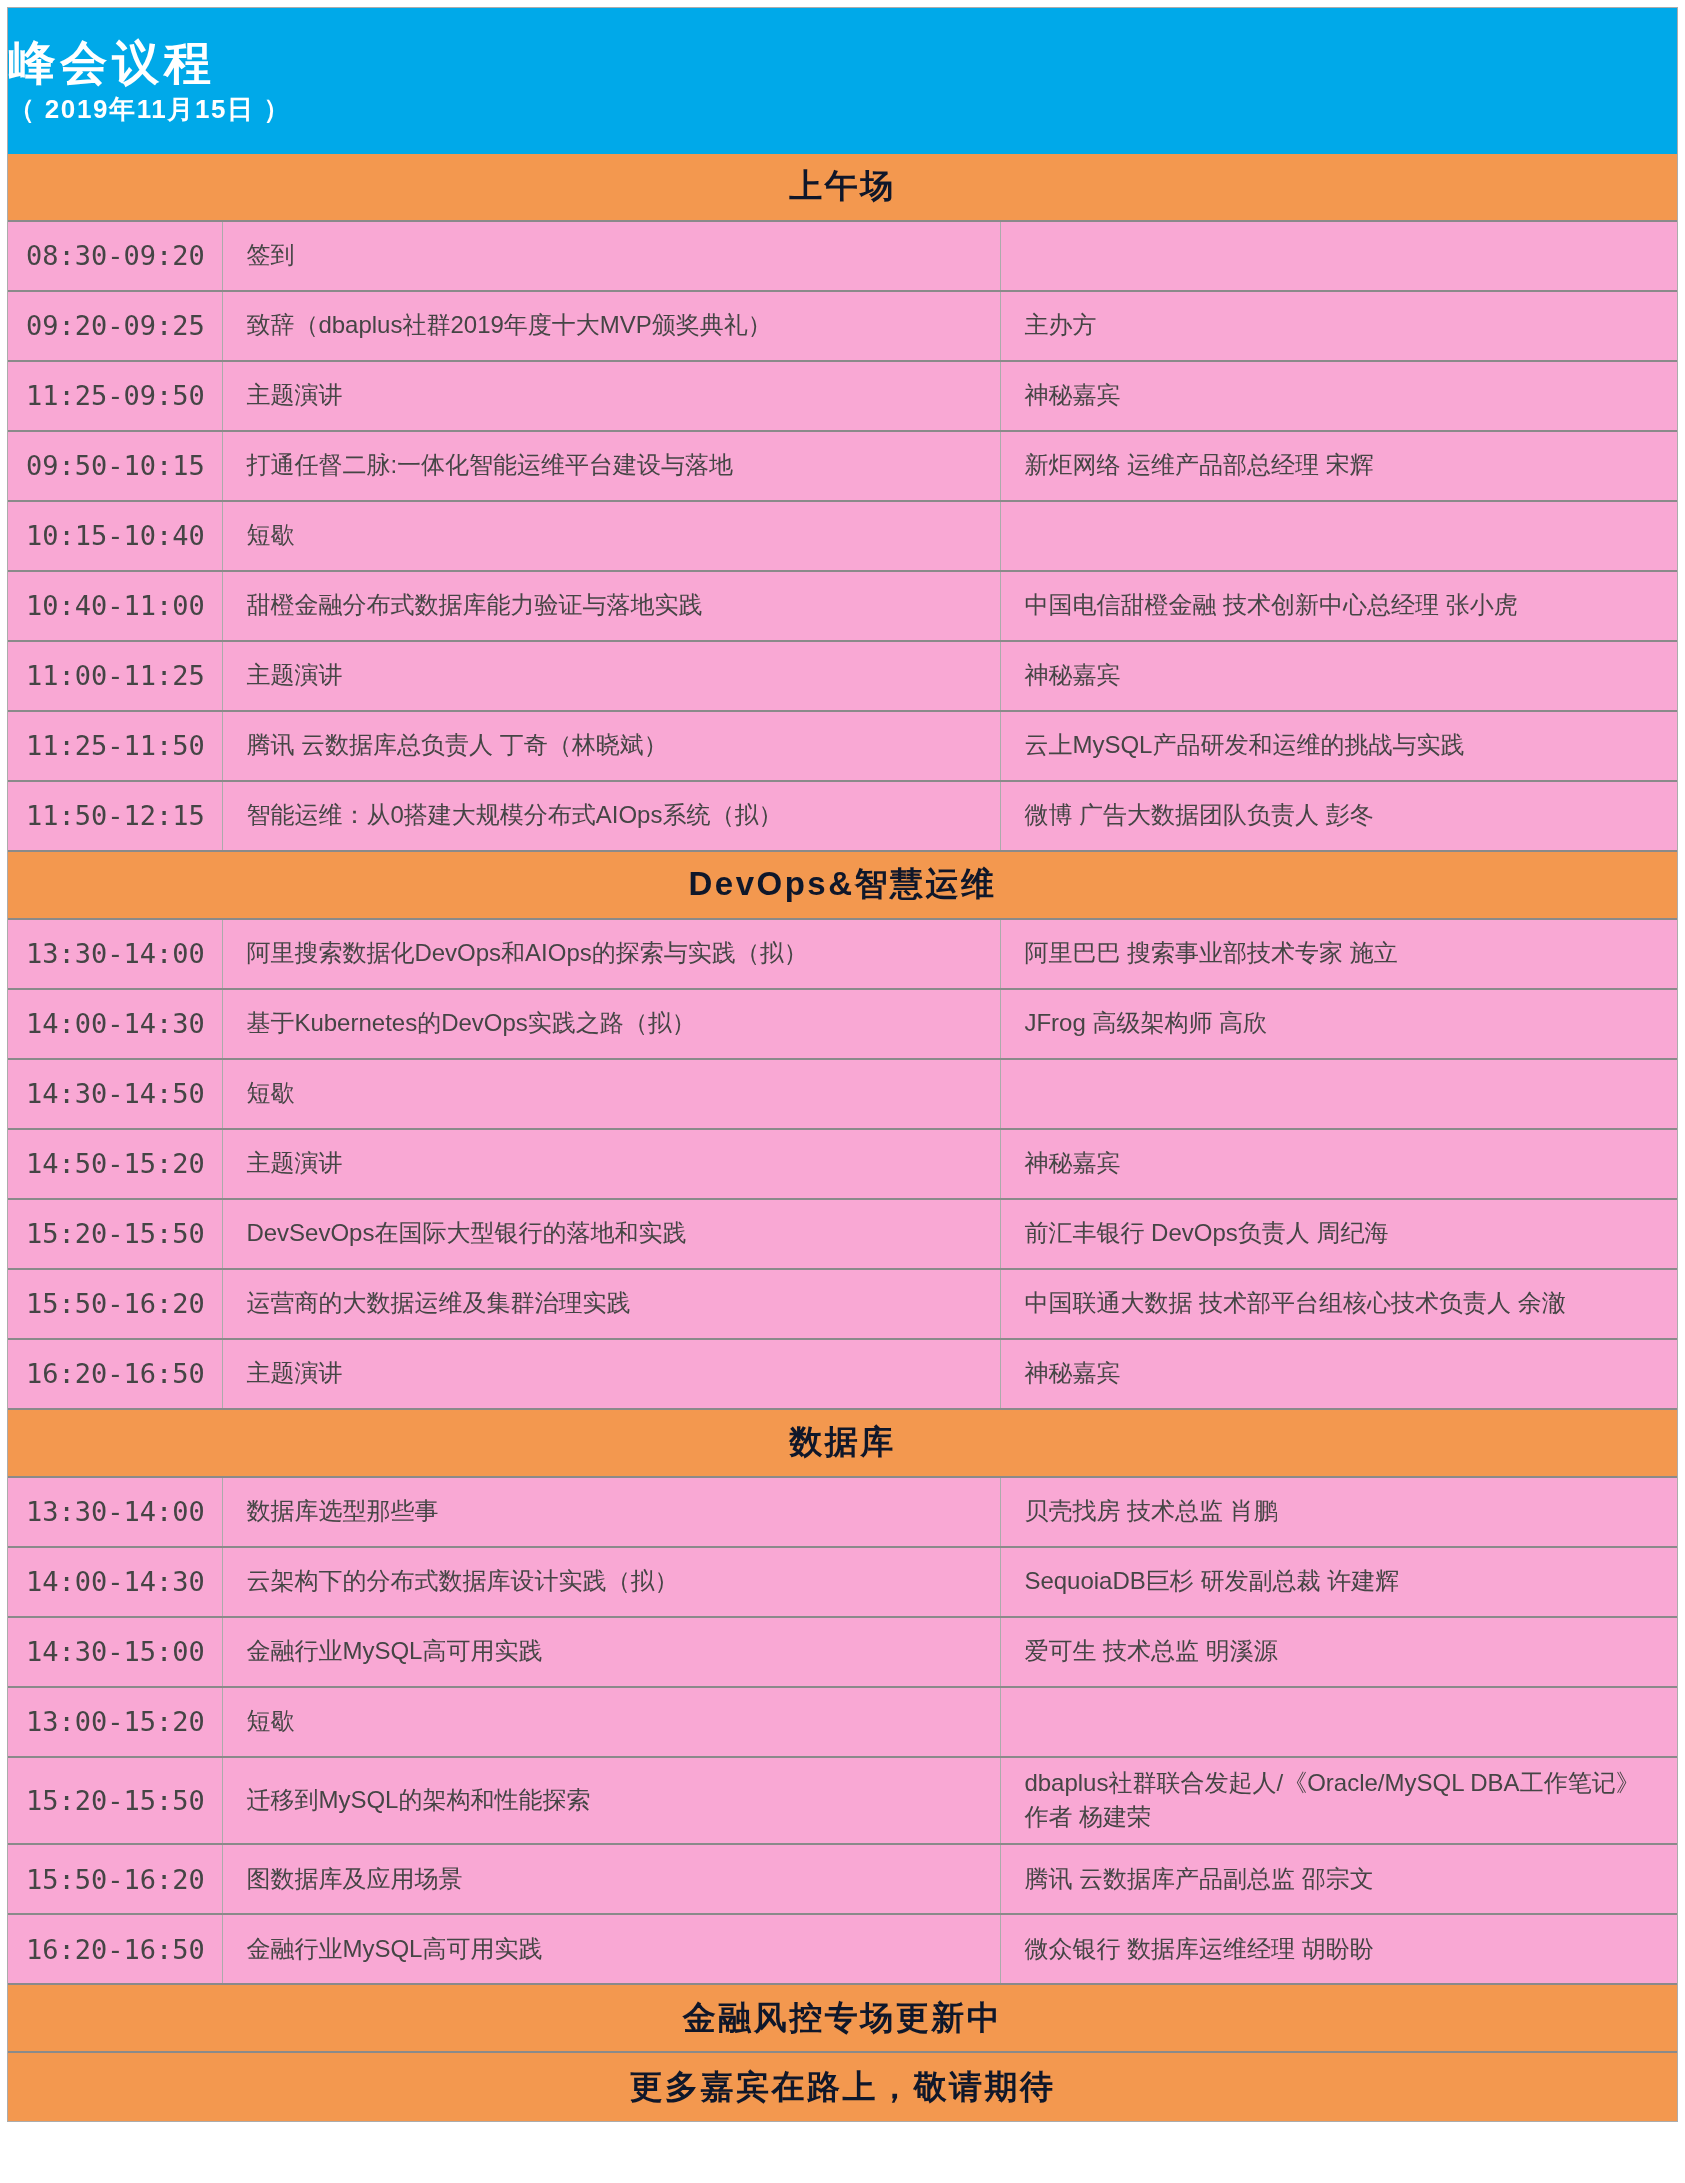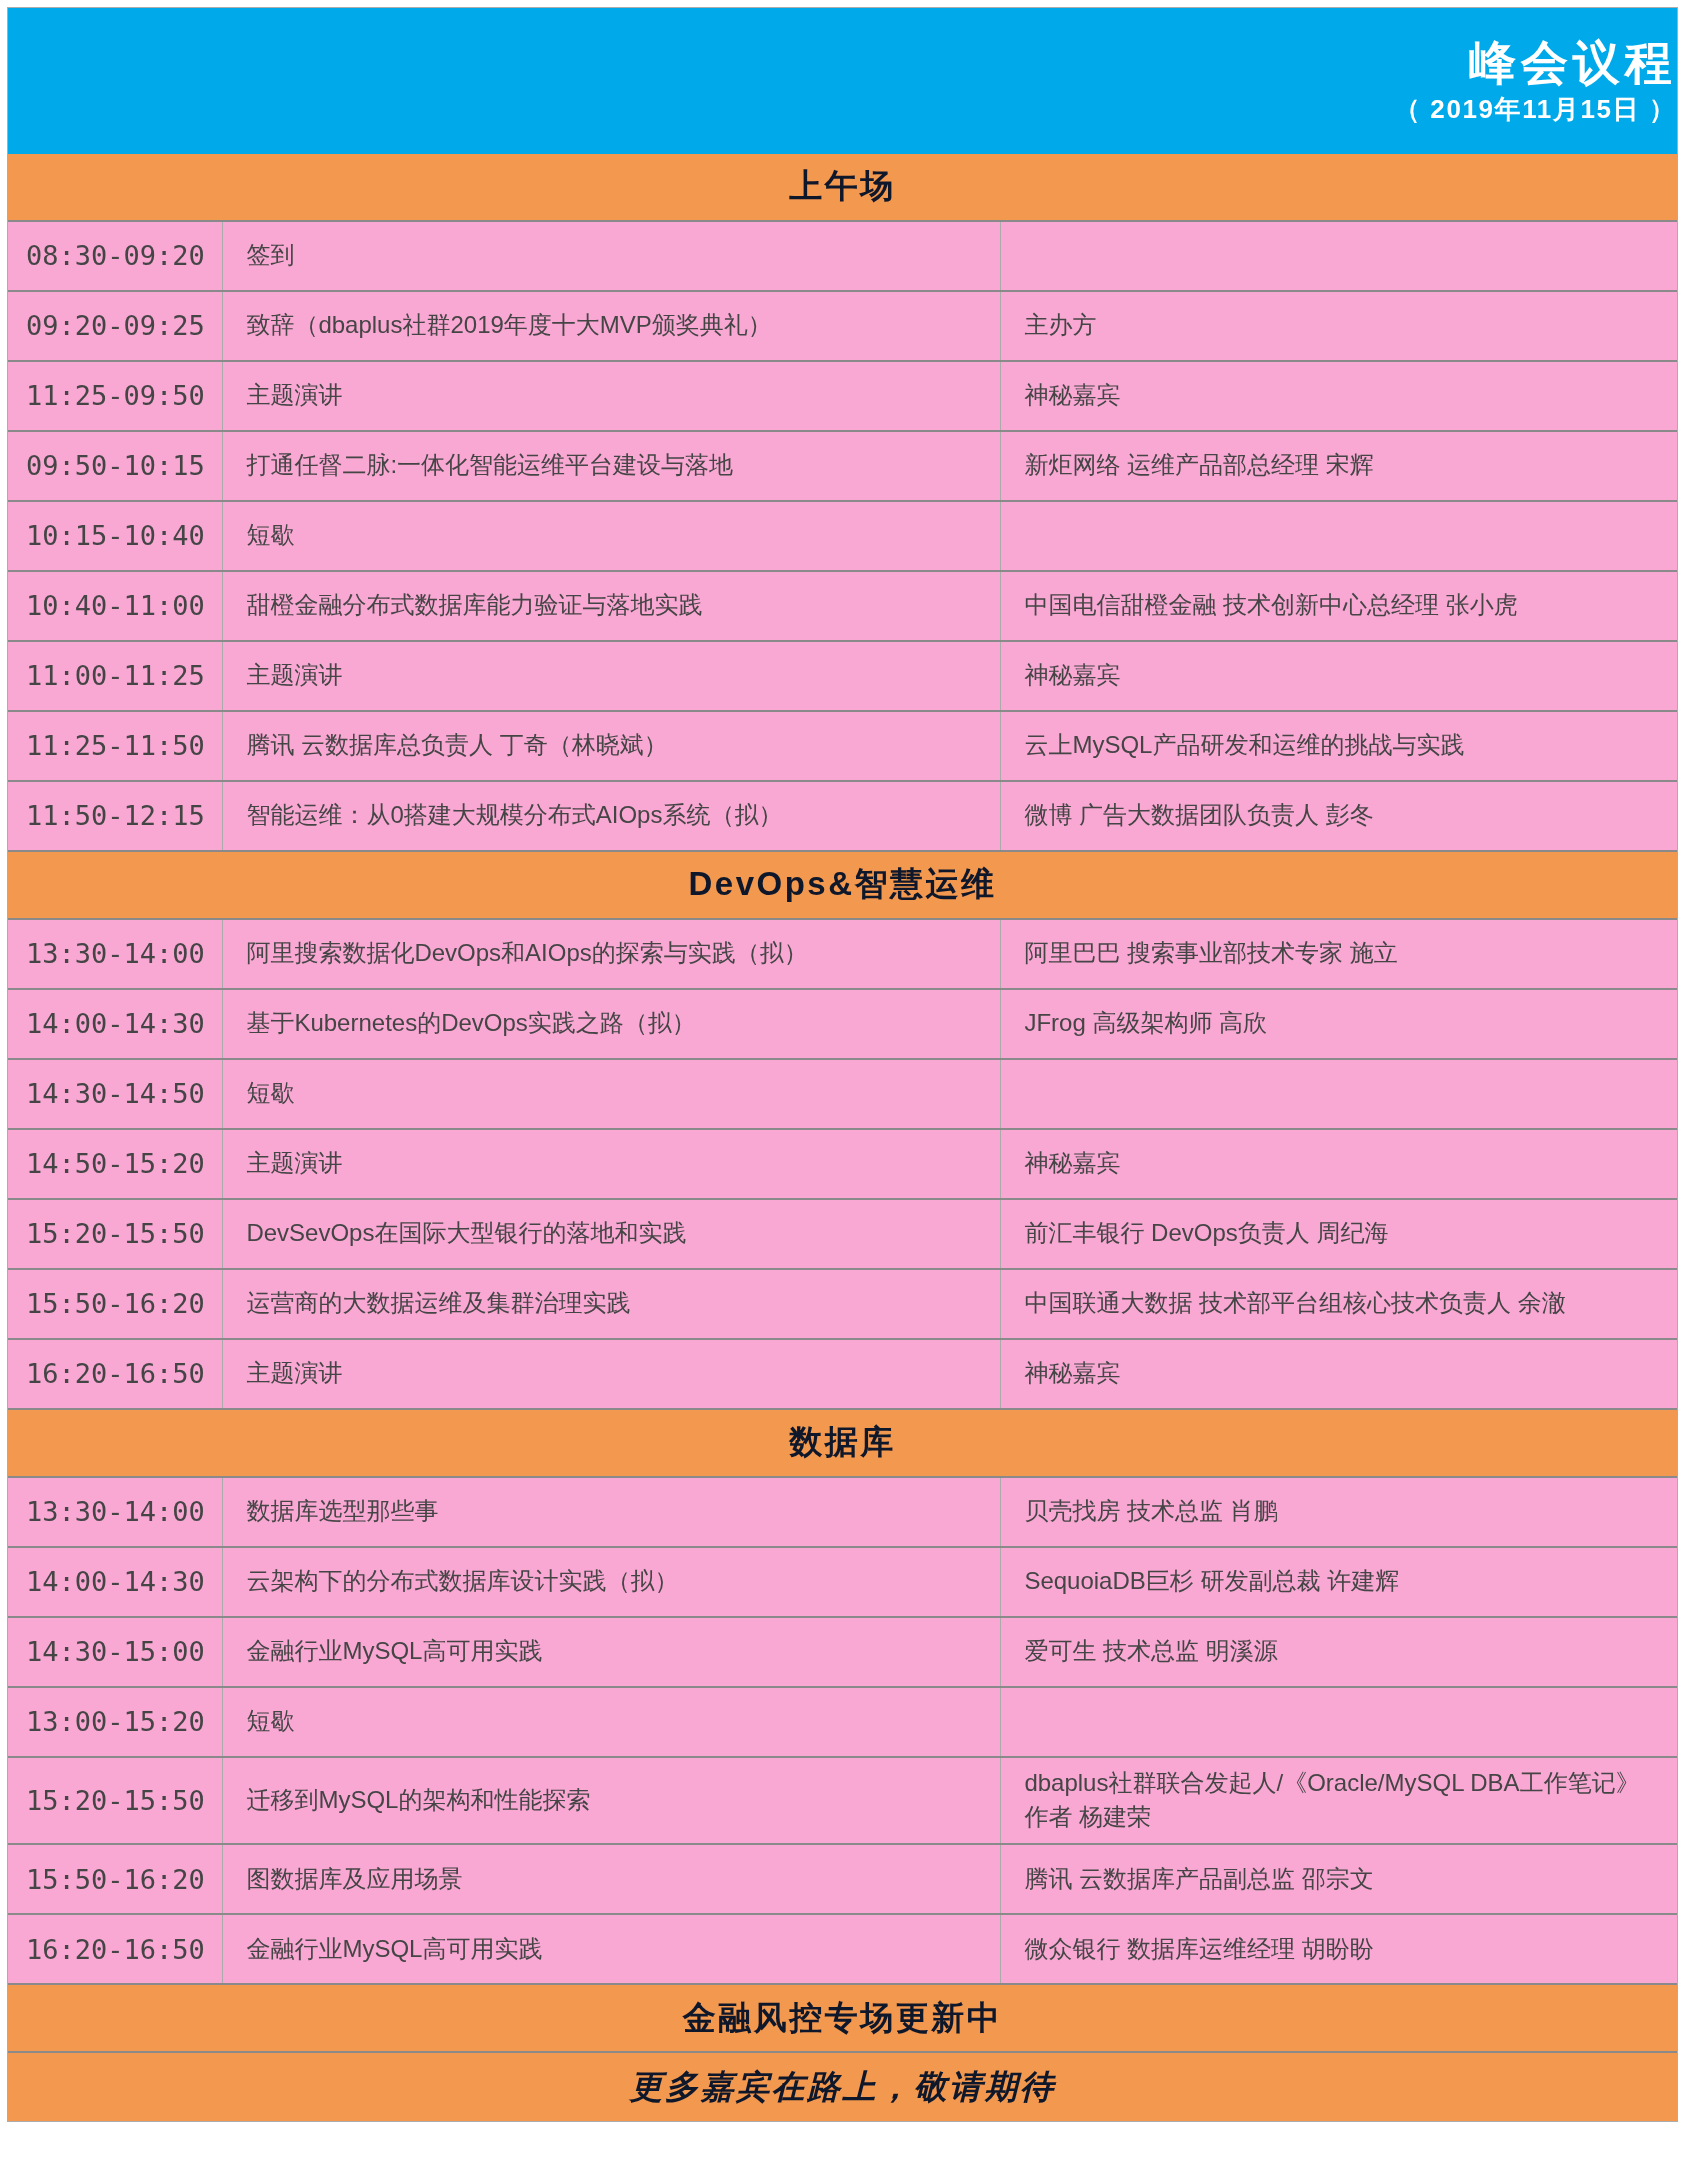--- a/index.html
+++ b/index.html
@@ -12,21 +12,21 @@
   .poster { padding: 6.5px 7.4px 11.4px 7.4px; background: #ffffff; }
   .frame { border: 1.6px solid #ACACAC; }
 
   
   .blue-header {
     height: 146px;
     background: var(--blue, #00A9E9);
     color: #ffffff;
     display: flex;
     flex-direction: column;
-    align-items: flex-end;
+    align-items: flex-start;
     justify-content: center;
     gap: 9.8px;
   }
   .poster-title {
     font-size: 47px;
     font-weight: bold;
     letter-spacing: 4.9px;
     line-height: 1;
   }
   .poster-date {
@@ -42,21 +42,21 @@
     background: var(--orange, #F3984F);
     color: #0f172a;
     font-size: 33px;
     font-weight: bold;
     letter-spacing: 2.5px;
     display: flex;
     align-items: center;
     justify-content: center;
     border-bottom: 2.5px solid var(--hline, #8A8A8A);
   }
-  .band:last-child { border-bottom: none; font-style: italic; }
+  .band:last-child { border-bottom: none; }
 
   
   .row {
     display: grid;
     grid-template-columns: 214px 778px 1fr;
     min-height: 70px;
     background: #f9a8d4;
     border-bottom: 2.5px solid var(--hline, #8A8A8A);
   }
   .cell {

